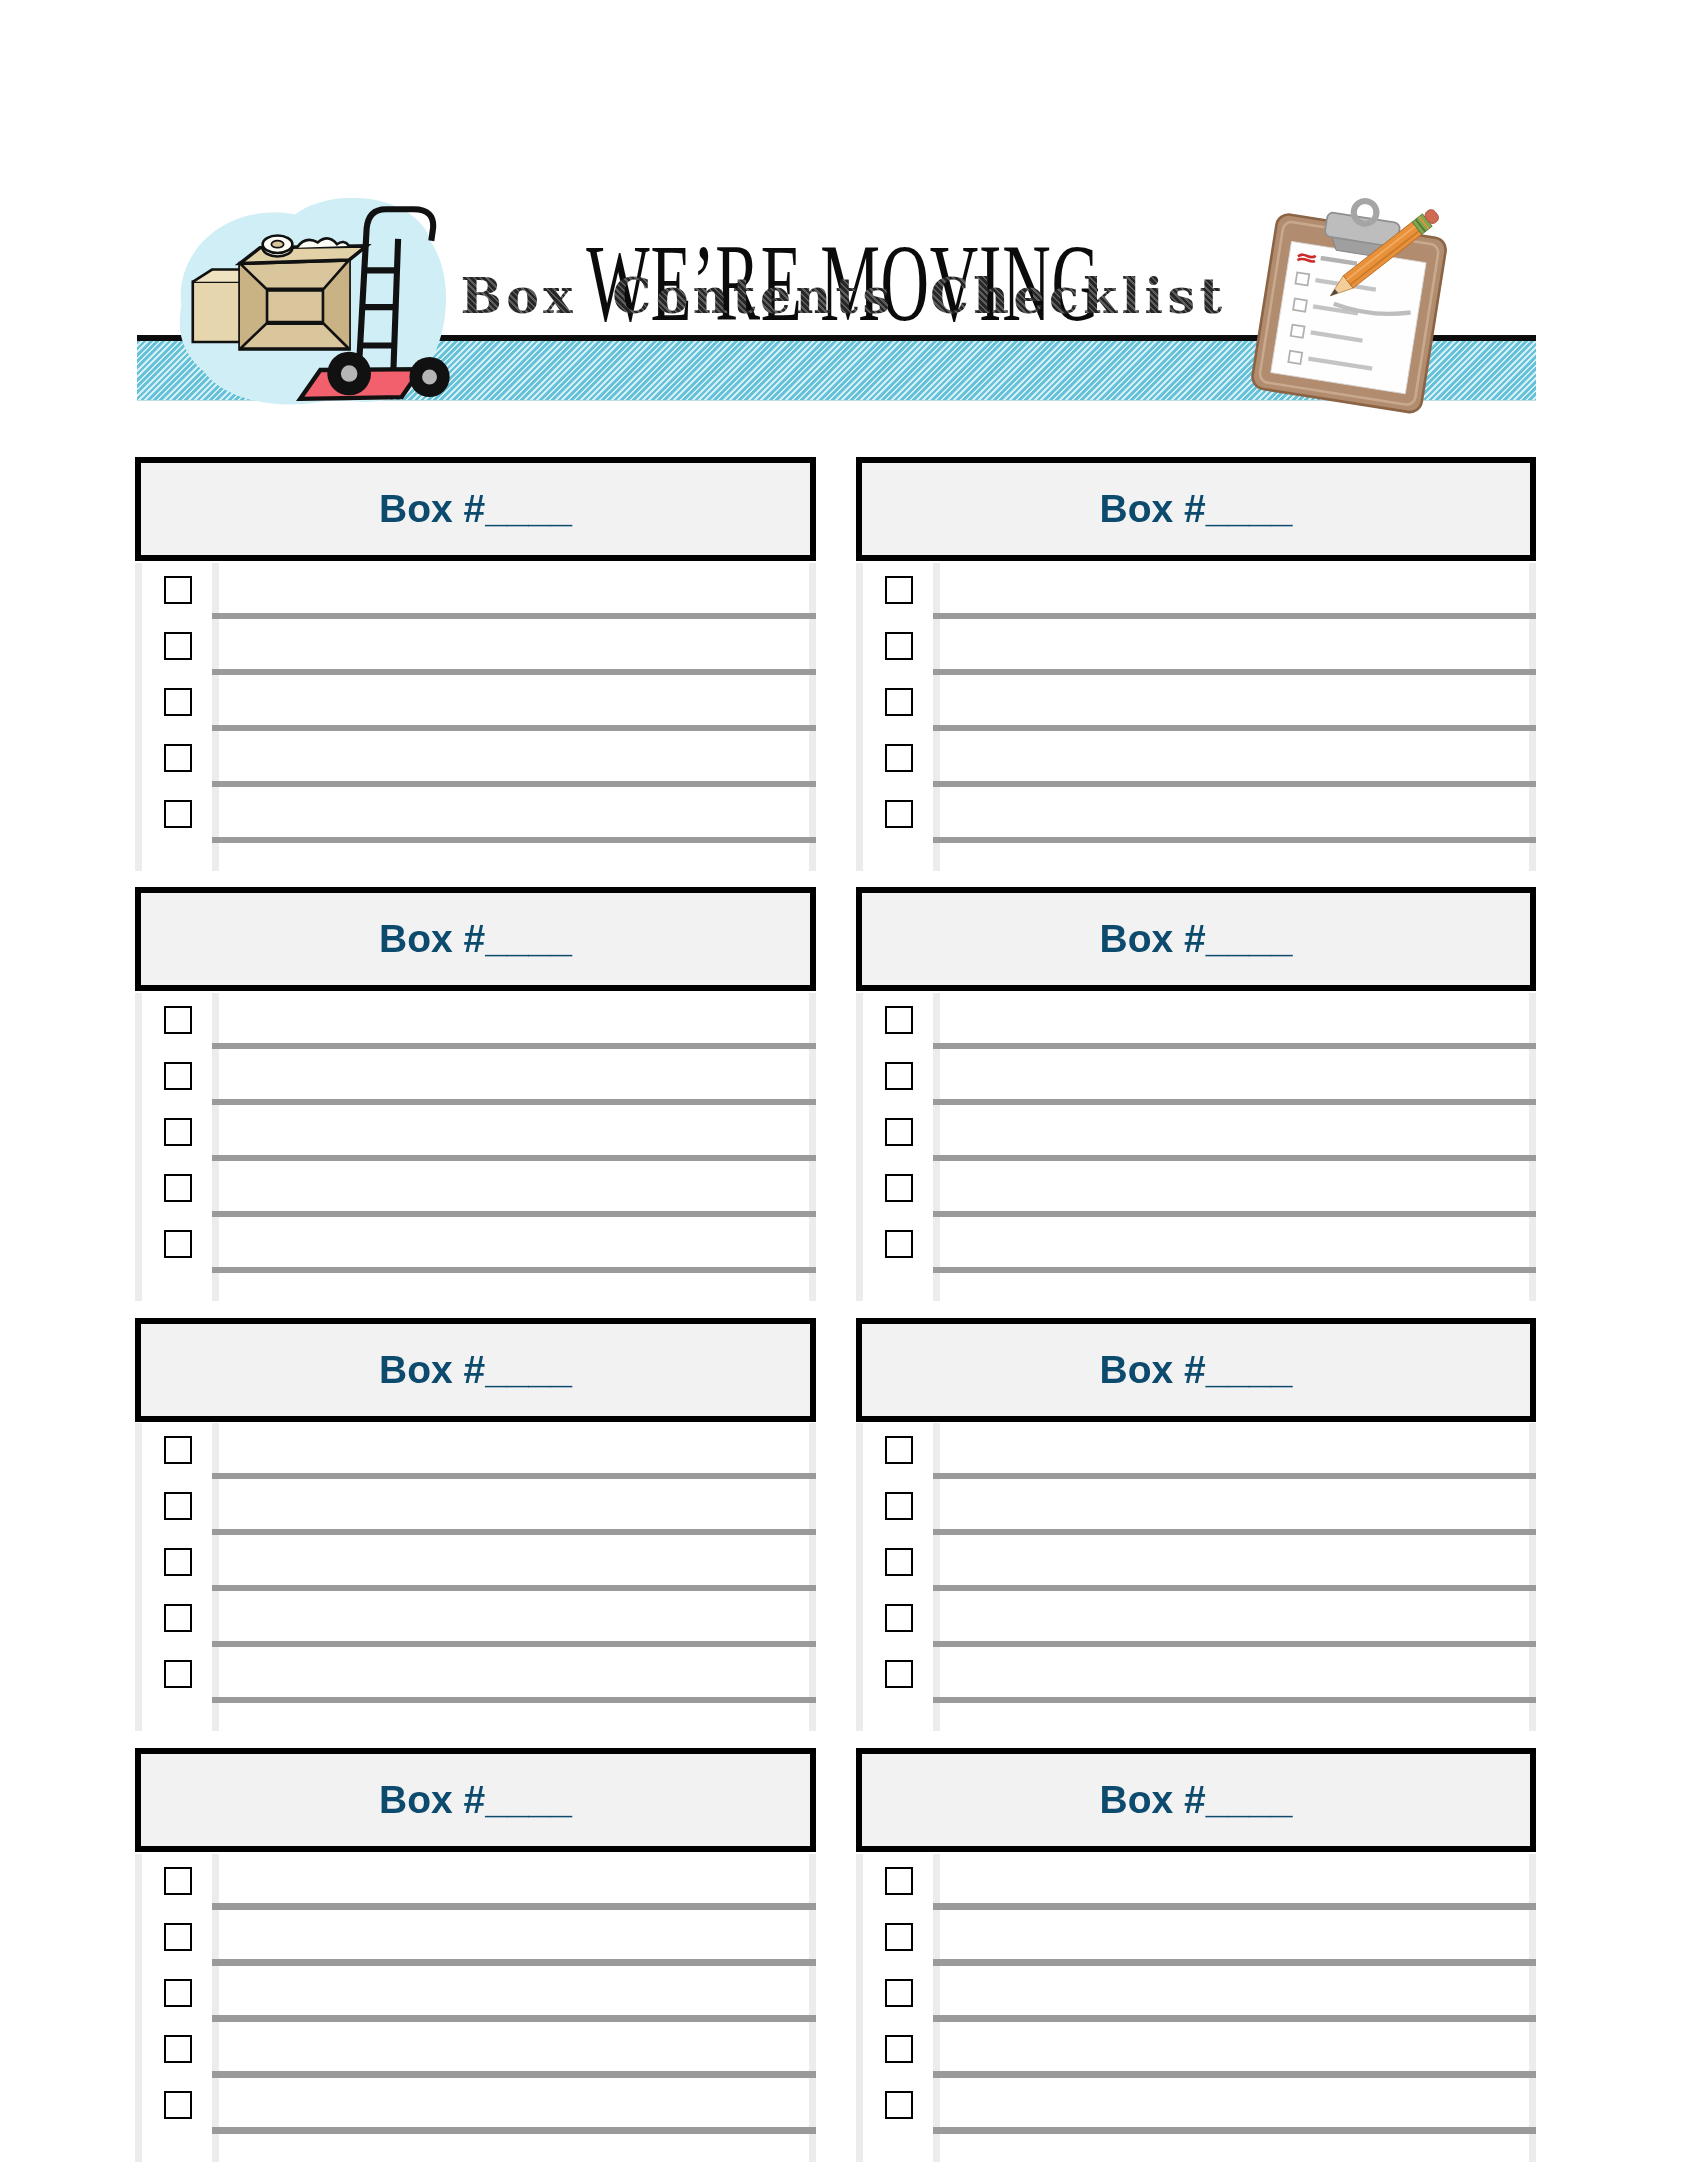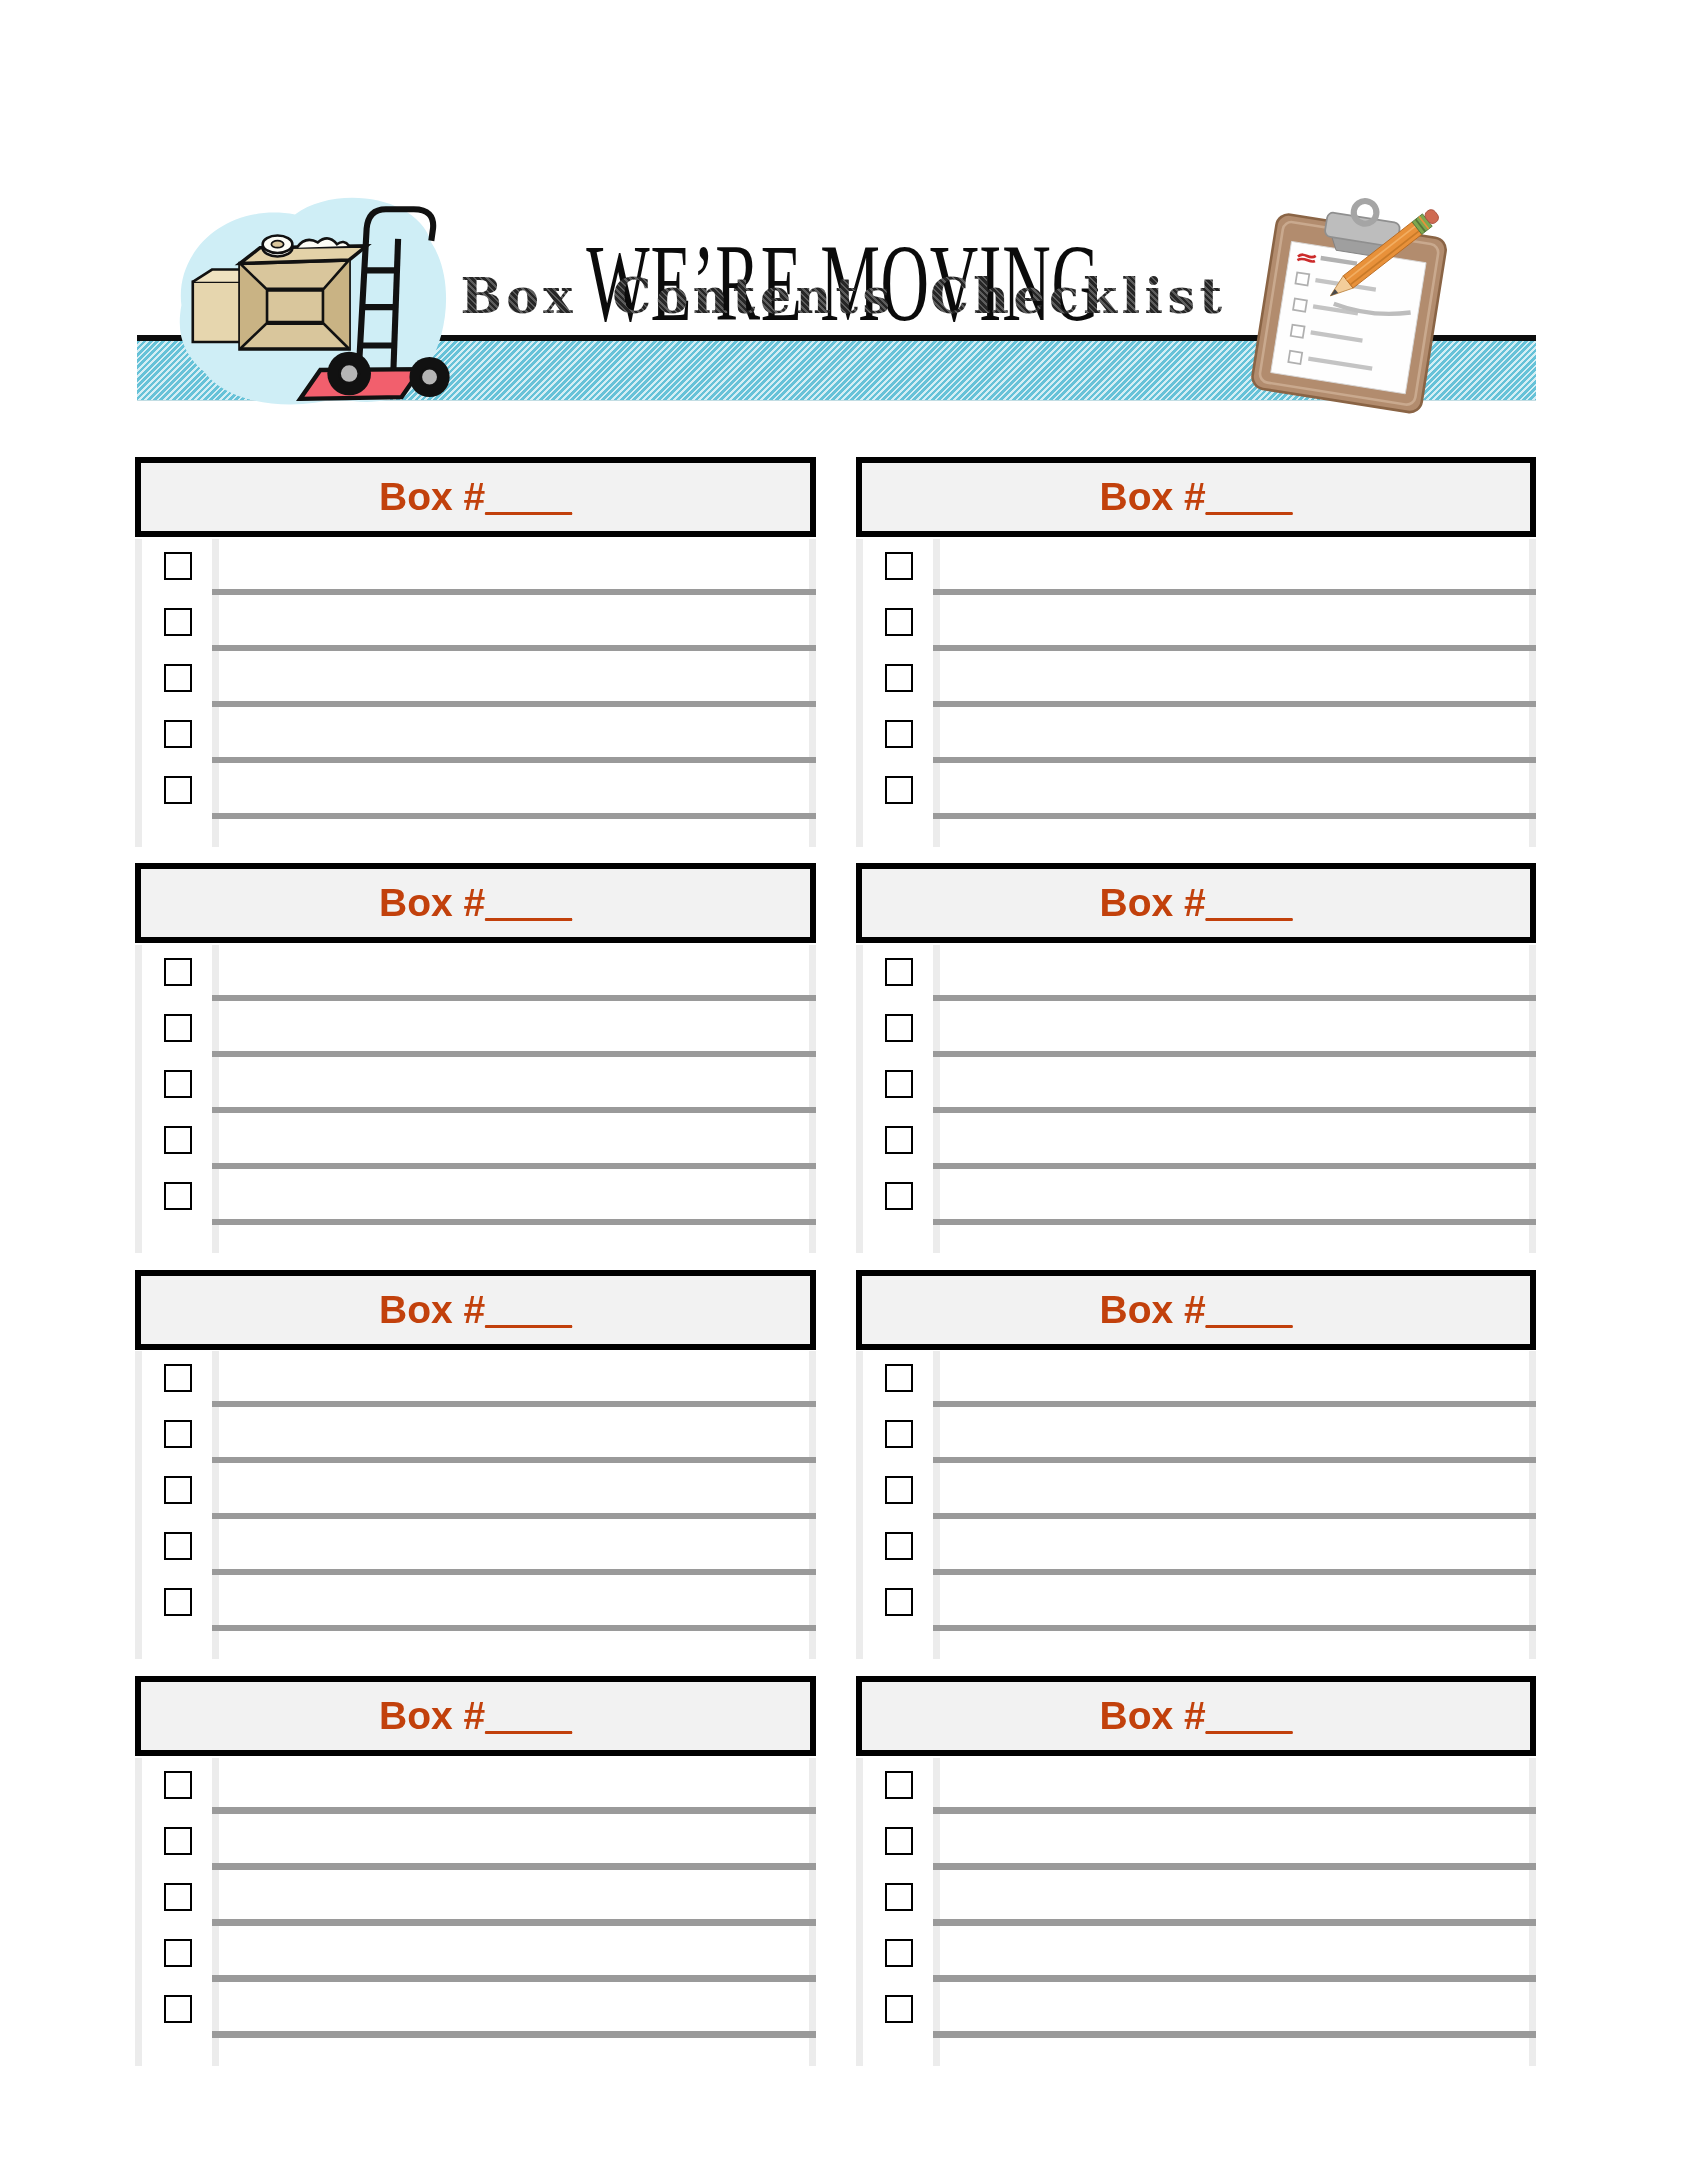--- a/index.html
+++ b/index.html
@@ -61,32 +61,32 @@
   .grid{
     position:absolute;left:135px;top:457px;width:1401px;
     display:grid;
     grid-template-columns:681px 680px;
     column-gap:40px;
     row-gap:16.6px;
   }
   .box-section{width:100%;}
   .box-header{
     box-sizing:border-box;
-    height:80px;
+    height:104px;
     border:6.1px solid #000000;
     background:#f2f2f2;
     display:flex;align-items:center;justify-content:center;
     font-family:"Liberation Sans",sans-serif;
     font-weight:700;
     font-size:39px;
-    color:#c2410c;
+    color:#0c4a6e;
     letter-spacing:0px;
     white-space:pre;
   }
-  .box-header .blank{font-weight:700;text-decoration:underline;}
+  .box-header .blank{font-weight:700;}
   .rows{
     position:relative;
     margin-top:1.7px;
     padding-bottom:28px;
     
     background:
       linear-gradient(#ececec,#ececec) 0 0/7px 100% no-repeat,
       linear-gradient(#ececec,#ececec) 77px 0/7px 100% no-repeat,
       linear-gradient(#ececec,#ececec) 100% 0/7px 100% no-repeat;
   }

